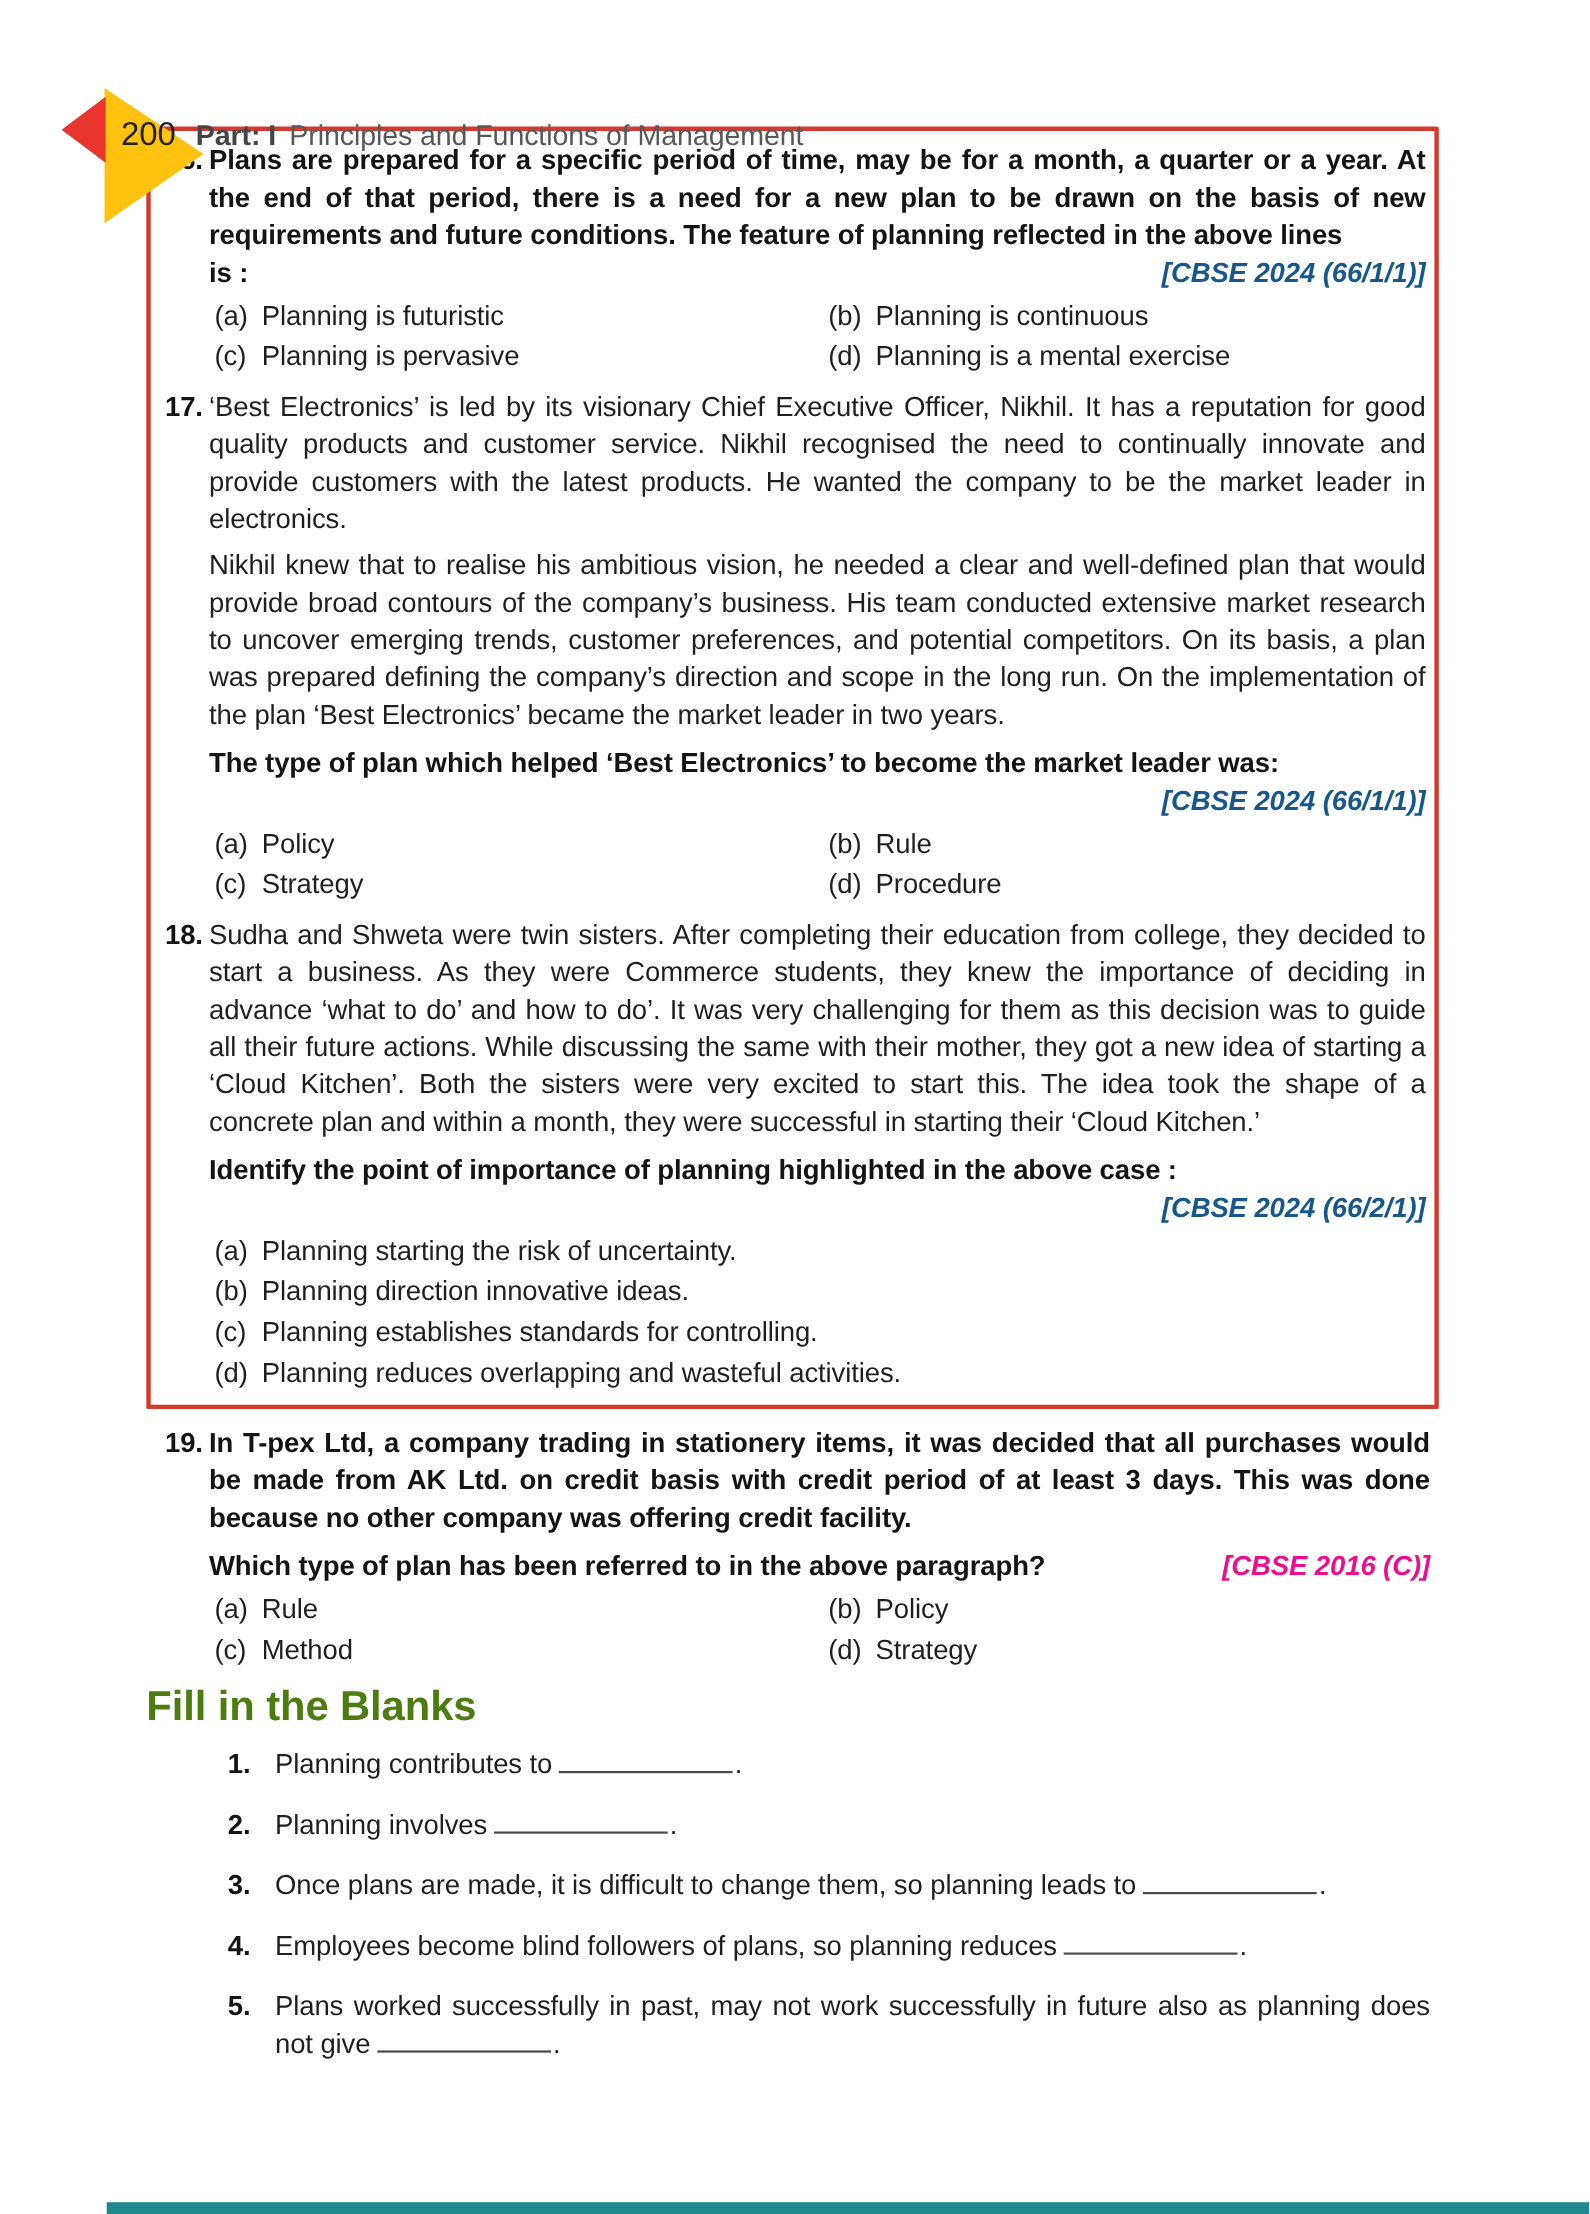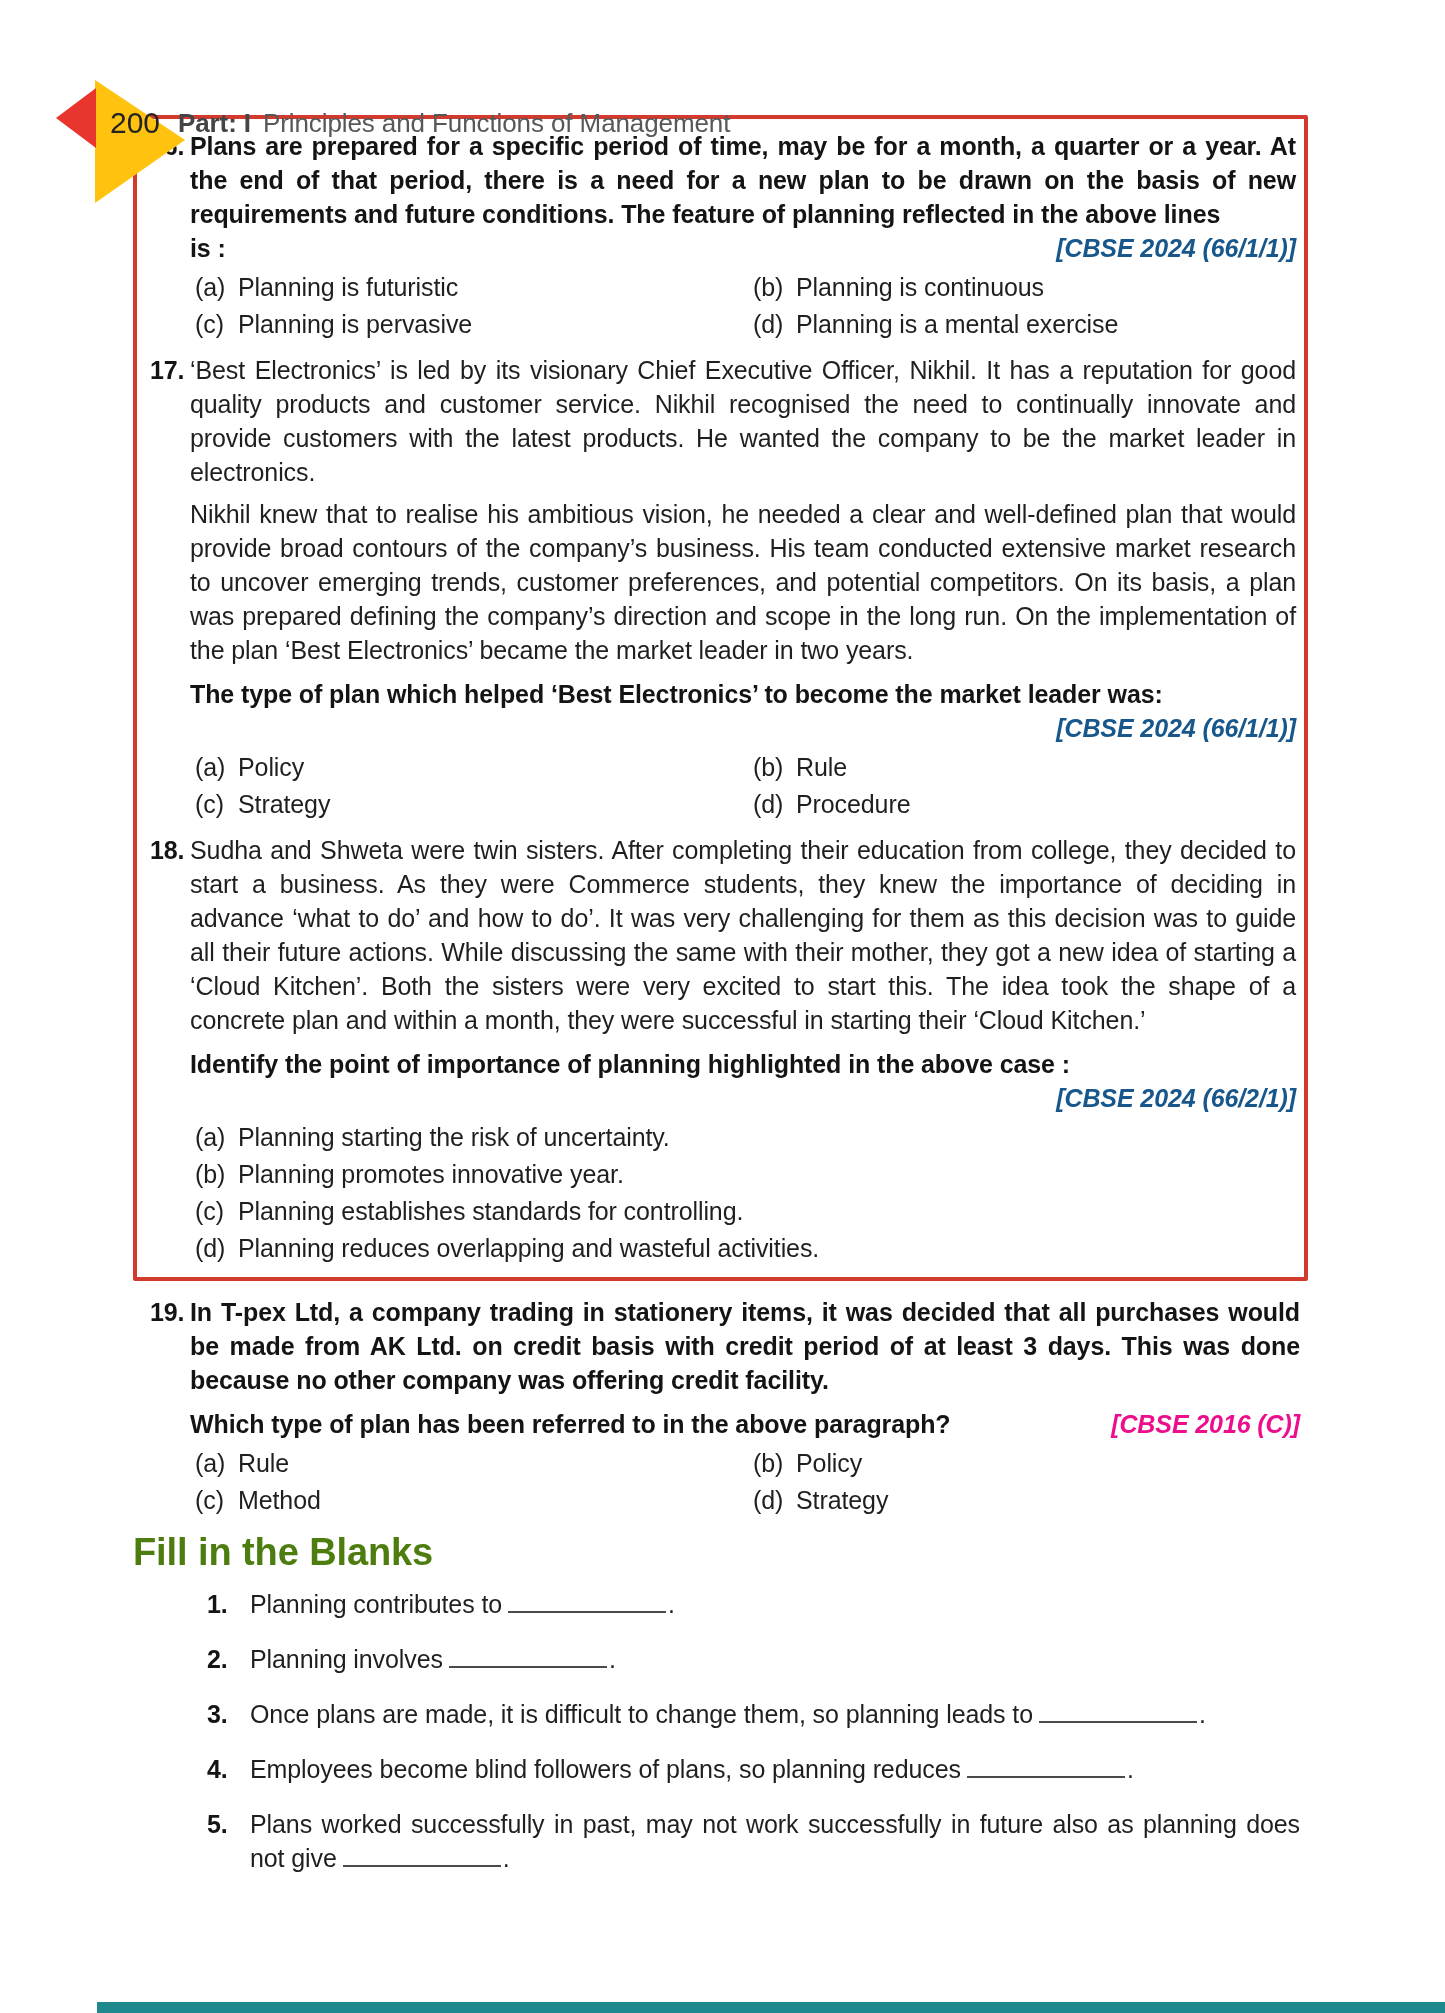--- a/index.html
+++ b/index.html
@@ -158,21 +158,21 @@
           <div class="cite-line">
             <span class="cite blue">[CBSE 2024 (66/2/1)]</span>
           </div>
           <div class="opts one">
             <div class="opt">
                 <span class="letter">(a)</span>
                 <span>Planning starting the risk of uncertainty.</span>
               </div>
             <div class="opt">
                 <span class="letter">(b)</span>
-                <span>Planning promotes innovative year.</span>
+                <span>Planning direction innovative ideas.</span>
               </div>
             <div class="opt">
                 <span class="letter">(c)</span>
                 <span>Planning establishes standards for controlling.</span>
               </div>
             <div class="opt">
                 <span class="letter">(d)</span>
                 <span>Planning reduces overlapping and wasteful activities.</span>
               </div>
           </div>

